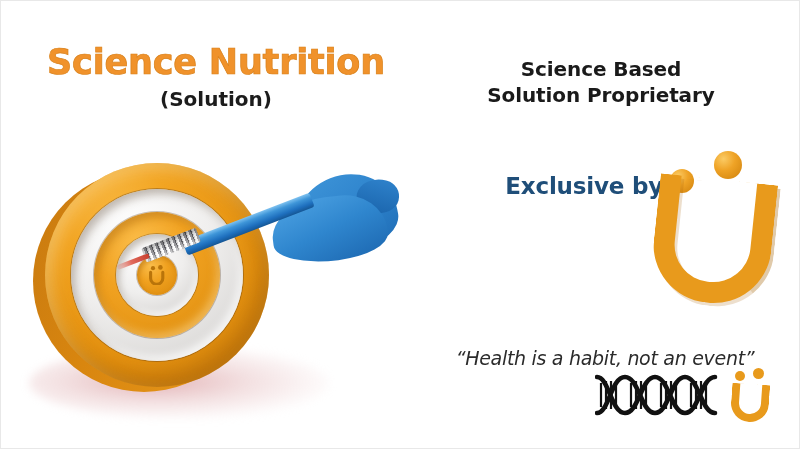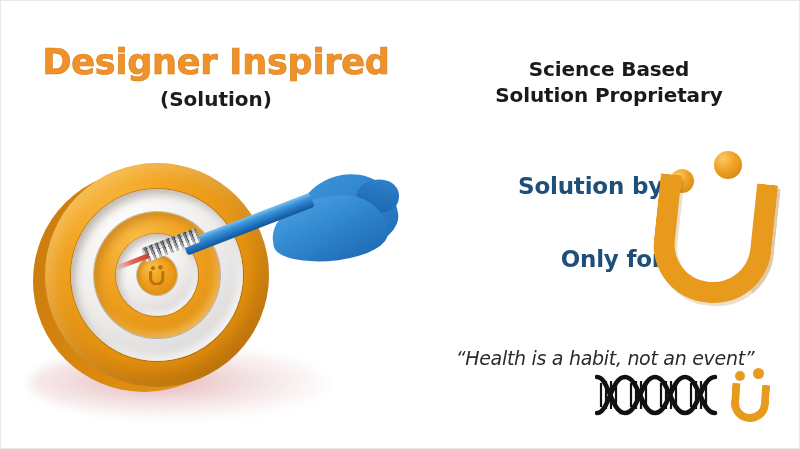--- a/index.html
+++ b/index.html
@@ -190,21 +190,21 @@
   }
 
   
   #right-panel {
     position: absolute;
     left: 430px; top: 0;
     width: 370px; height: 449px;
   }
   #headline-block {
     position: absolute;
-    left: 8px; top: 56px;
+    left: 0; top: 56px;
     width: 340px;
     text-align: center;
     line-height: 1.28;
   }
   .headline-line {
     font-family: "DejaVu Sans", sans-serif;
     font-size: 20px;
     font-weight: 700;
     color: #1a1a1a;
     letter-spacing: -0.1px;
@@ -322,21 +322,21 @@
   }
 </style>
 </head>
 <body>
 
 <div id="slide">
 
   <div id="left-panel">
 
     <div id="title-block">
-      <div id="main-title">Designer Inspired</div>
+      <div id="main-title">Science Nutrition</div>
       <div id="subtitle">(Solution)</div>
     </div>
 
     <div id="dartboard-figure">
       <div id="board-shadow"></div>
       <div id="board-side"></div>
 
       <div id="board-disc">
         <div class="ring" id="ring-white-1"></div>
         <div class="ring" id="ring-orange-1"></div>
@@ -362,22 +362,21 @@
   </div>
 
   <div id="right-panel">
 
     <div id="headline-block">
       <div class="headline-line">Science Based</div>
       <div class="headline-line">Solution Proprietary</div>
     </div>
 
     <div id="claim-block">
-      <div class="claim-line">Solution by</div>
-      <div class="claim-line" id="claim-line-2">Only for</div>
+      <div class="claim-line">Exclusive by</div>
     </div>
 
     <div id="u-logo">
       <div id="u-dot-left"></div>
       <div id="u-dot-right"></div>
       <div id="u-body-shade"></div>
       <div id="u-body"></div>
     </div>
 
     <div id="quote">“Health is a habit, not an event”</div>

